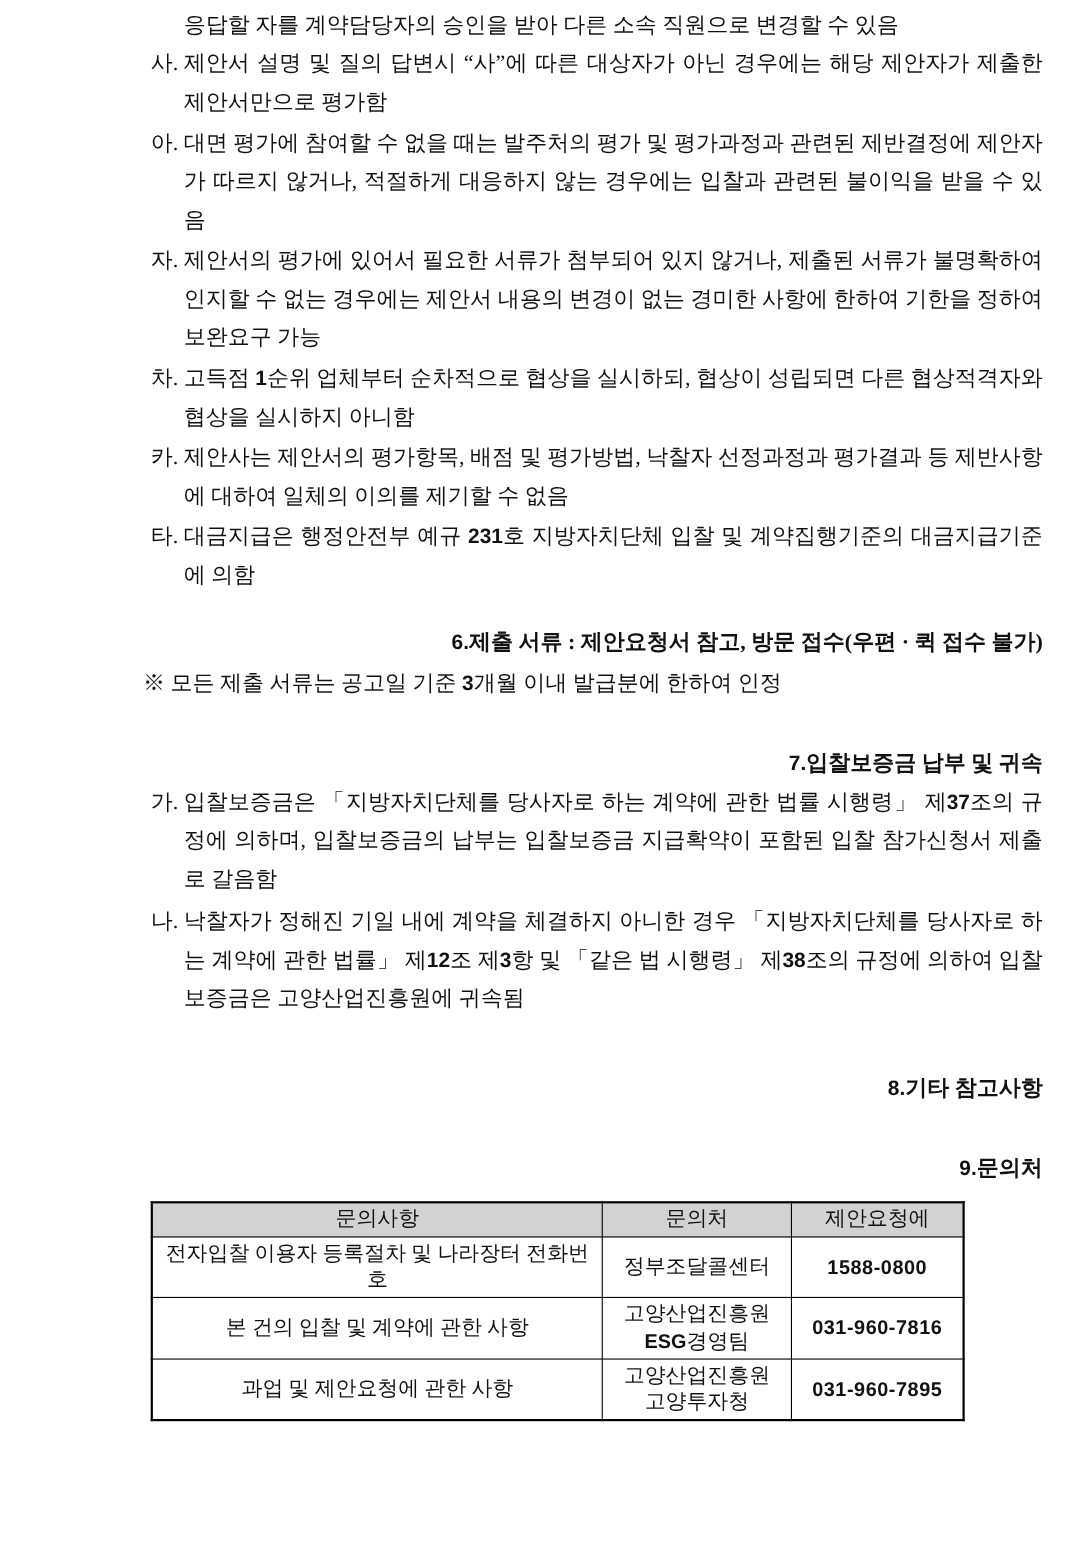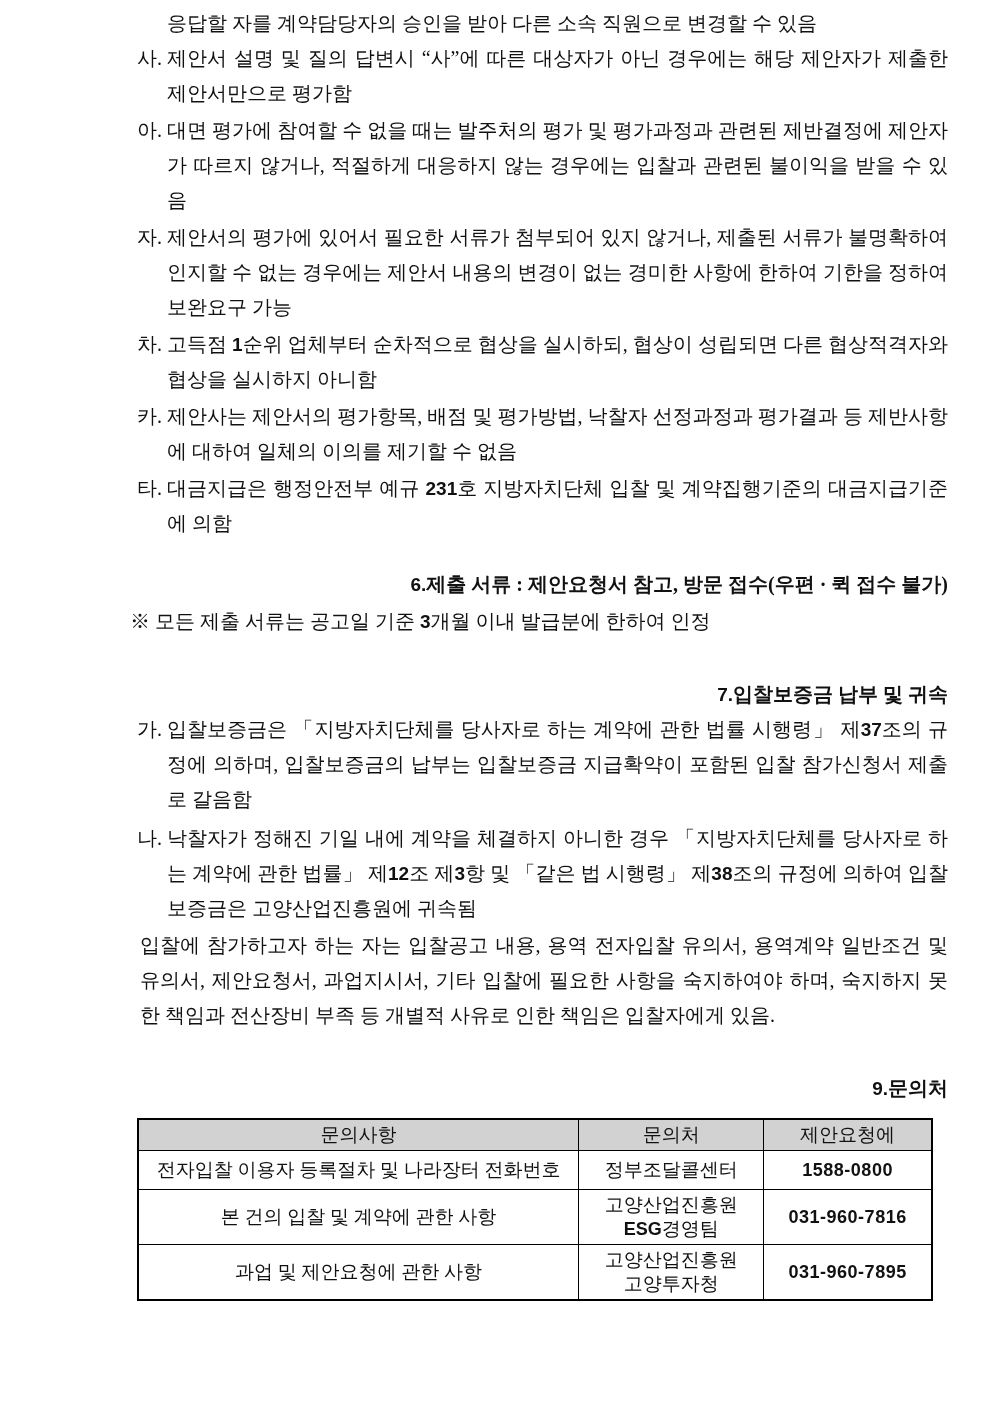--- a/index.html
+++ b/index.html
@@ -29,21 +29,21 @@
   .mt-s9{margin-top:38px;}
   .note-line{padding-left:17px;margin-top:2px;}
   .item-gap{margin-top:4px;}
   .body-par{padding-left:27px;}
   
   .lat{font-family:"Liberation Sans","DejaVu Sans",sans-serif;font-weight:bold;font-size:0.95em;}
   
   .contact-table{
     border-collapse:collapse;
     margin:12px 0 0 24px;
-    width:796px;
+    width:740px;
     table-layout:fixed;
     border:2px solid #000000;
     font-size:19px;line-height:24px;
     text-align:center;
   }
   .contact-table th,.contact-table td{
     border:1px solid #000000;
     padding:3px 4px;
     vertical-align:middle;
     font-weight:normal;
@@ -90,21 +90,23 @@
   <div class="section-title mt-s7">
     <span class="sec-no"><span class="lat">7.</span></span><span>입찰보증금 납부 및 귀속</span>
   </div>
   <div class="sub-item">
     <span class="label">가.</span><span>입찰보증금은 「지방자치단체를 당사자로 하는 계약에 관한 법률 시행령」 제<span class="lat">37</span>조의 규정에 의하며, 입찰보증금의 납부는 입찰보증금 지급확약이 포함된 입찰 참가신청서 제출로 갈음함</span>
   </div>
   <div class="sub-item item-gap">
     <span class="label">나.</span><span>낙찰자가 정해진 기일 내에 계약을 체결하지 아니한 경우 「지방자치단체를 당사자로 하는 계약에 관한 법률」 제<span class="lat">12</span>조 제<span class="lat">3</span>항 및 「같은 법 시행령」 제<span class="lat">38</span>조의 규정에 의하여 입찰보증금은 고양산업진흥원에 귀속됨</span>
   </div>
 
-  <div class="body-par">입찰에 참가하고자 하는 자는 입찰공고 내용, 용역 전자입찰 유의서, 용역계약 일반조건 및 유의서, 제안요청서, 과업지시서, 기타 입찰에 필요한 사항을 숙지하여야 하며, 숙지하지 못한 책임과 전산장비 부족 등 개별적 사유로 인한 책임은 입찰자에게 있음.</div>
+  <div class="section-title mt-s8">
+    <span class="sec-no"><span class="lat">8.</span></span><span>기타 참고사항</span>
+  </div>
 
   <div class="section-title mt-s9">
     <span class="sec-no"><span class="lat">9.</span></span><span>문의처</span>
   </div>
 
   <table class="contact-table">
     <colgroup>
       <col style="width:55.5%">
         <col style="width:23.3%">
         <col style="width:21.2%">

